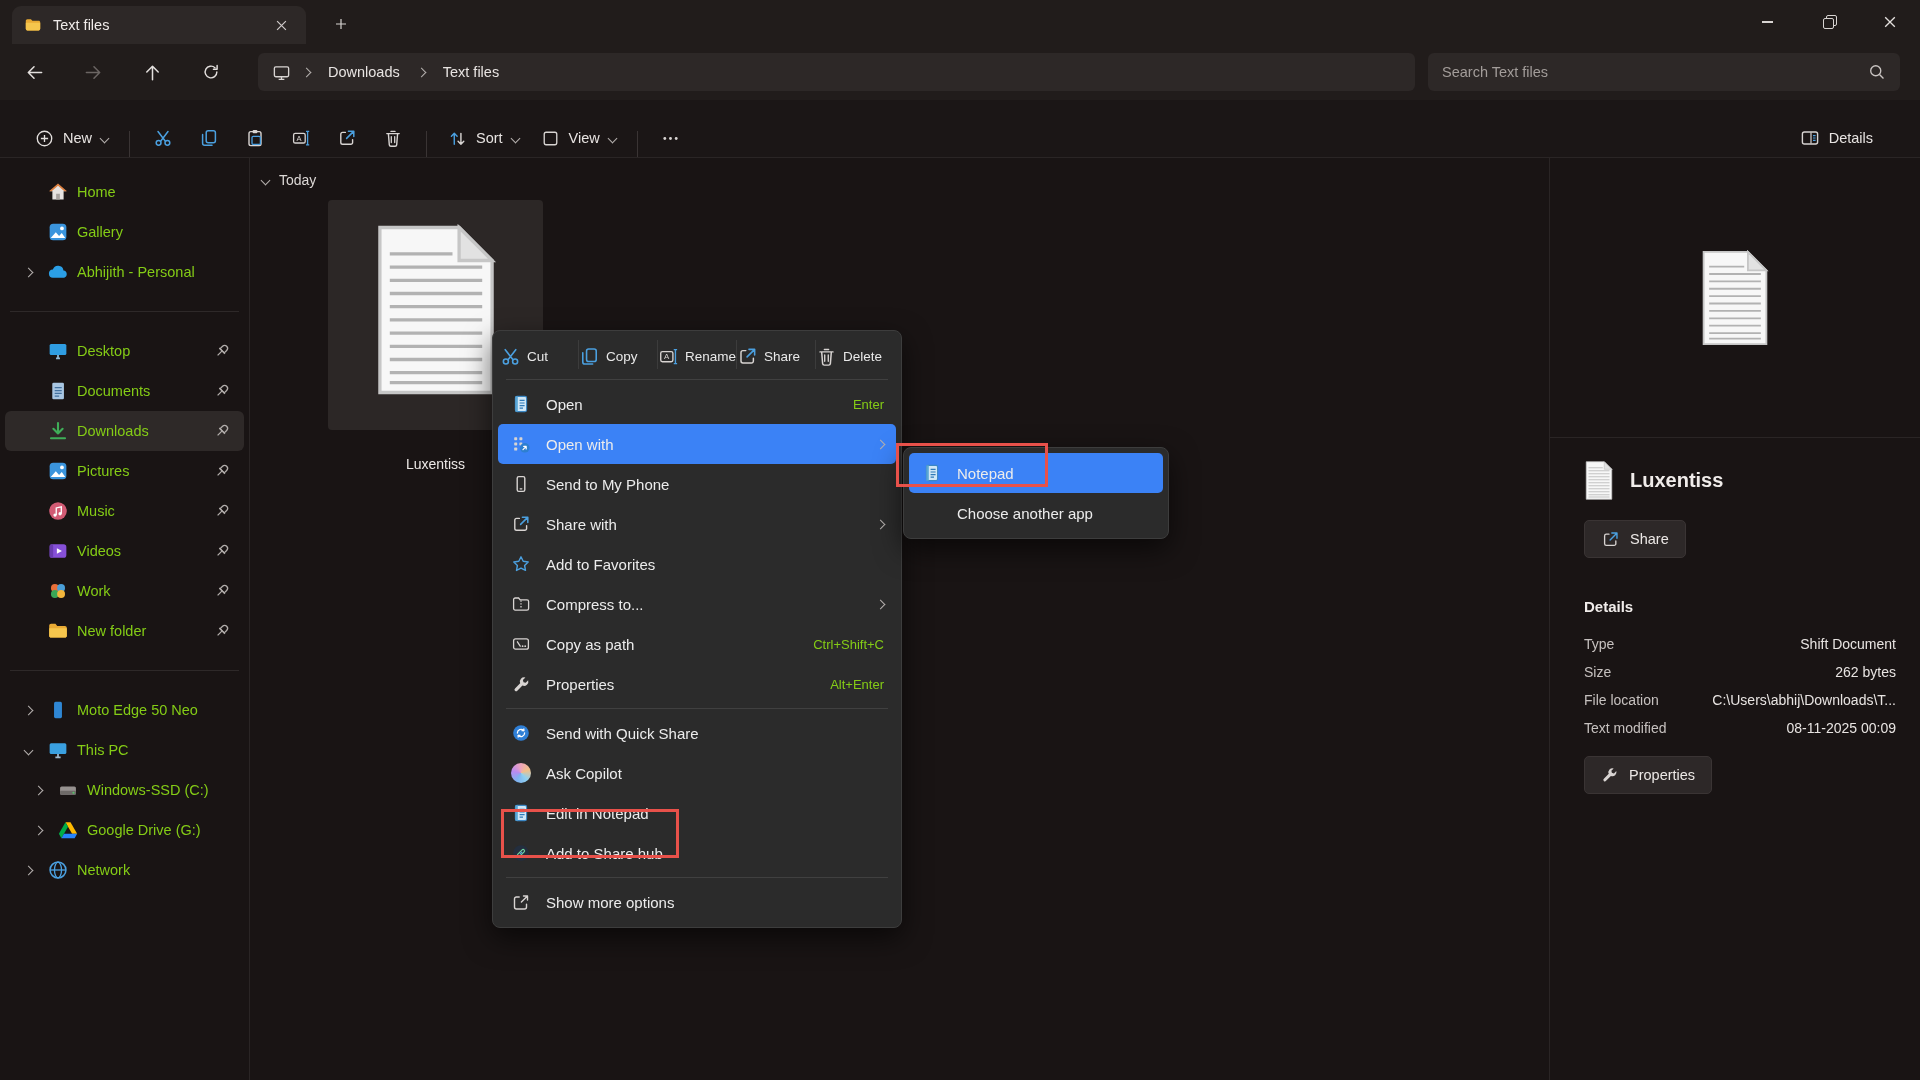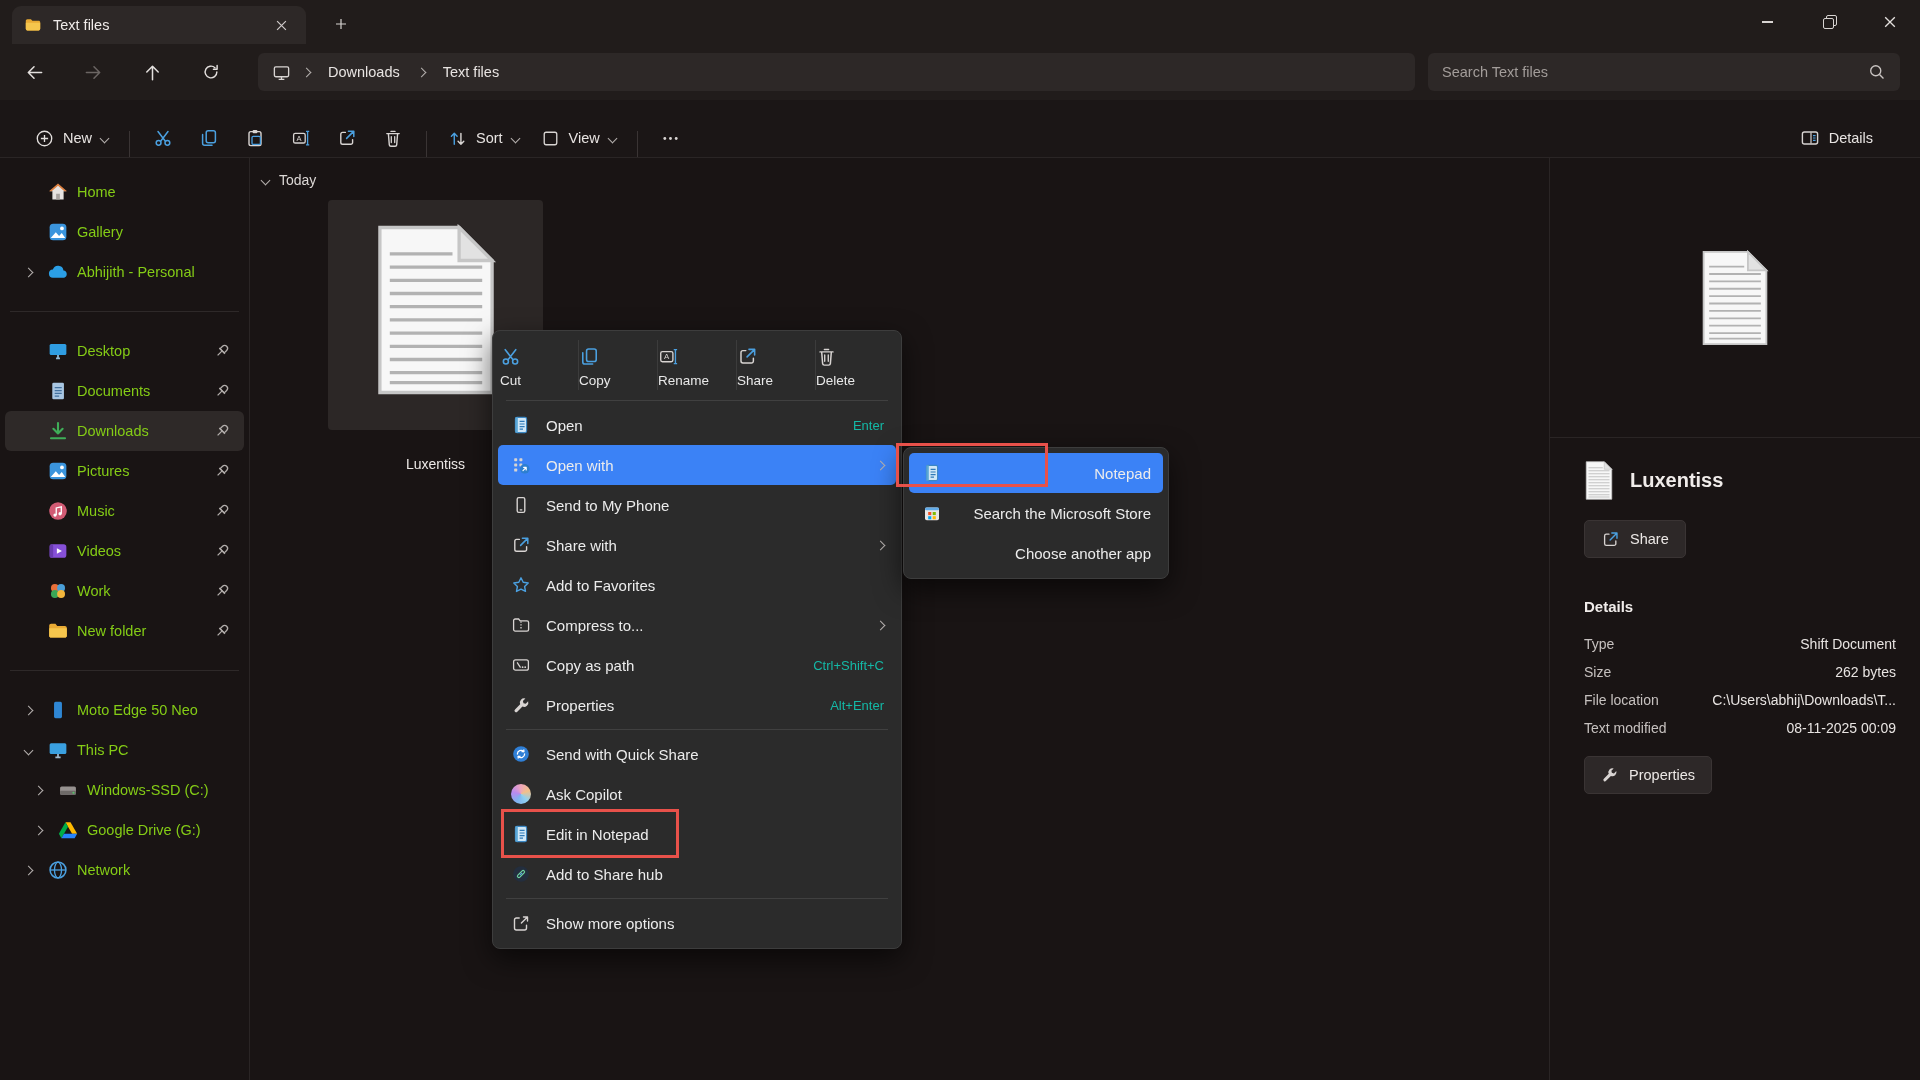--- a/index.html
+++ b/index.html
@@ -55,33 +55,33 @@
   .sb-sep { height:1px; background:#2e2929; margin:19px 10px; }
 
   
   .group-header { position:absolute; left:262px; top:172px; display:flex; align-items:center; gap:10px; font-size:14px; color:#dcd8d6; }
   .file-tile { position:absolute; left:328px; top:200px; width:215px; height:230px; background:#2c2726; border-radius:4px; display:flex; justify-content:center; padding-top:24px; }
   .file-label { position:absolute; left:318px; top:456px; width:235px; text-align:center; font-size:14px; color:#ece8e6; }
 
   
   .ctx-menu { position:absolute; left:492px; top:330px; width:410px; background:#2b2b2b; border:1px solid #3d3d3d; border-radius:8px; box-shadow:0 10px 28px rgba(0,0,0,.6); padding:5px; z-index:10; }
   .quick-row { display:flex; padding:4px 2px 6px; }
-  .quick-act { flex:1; display:flex; flex-direction:column; align-items:flex-start; gap:6px; padding:6px 0 2px; border-radius:5px; }
+  .quick-act { flex:1; display:flex; flex-direction:row; align-items:center; gap:6px; padding:6px 0 2px; border-radius:5px; }
   .quick-act + .quick-act { border-left:1px solid #3c3c3c; border-radius:0 5px 5px 0; }
   .quick-label { font-size:13.5px; color:#e8e8e8; }
   .menu-sep { height:1px; background:#404040; margin:4px 8px; }
   .menu-item { height:40px; display:flex; align-items:center; padding:0 12px; border-radius:5px; font-size:15px; color:#ececec; position:relative; }
   .menu-item.highlight { background:#3b82f6; }
   .mi-icon { width:22px; height:22px; margin-right:14px; flex:none; display:flex; align-items:center; justify-content:center; }
   .mi-label { flex:1; white-space:nowrap; }
-  .mi-shortcut { font-size:13px; color:#14b8a6; margin-left:12px;text-align:center; }
+  .mi-shortcut { font-size:13px; color:#84cc16; margin-left:12px;text-align:center; }
   .mi-chev { margin-left:12px; }
 
   
-  .submenu { position:absolute; left:903px; top:447px; width:266px; background:#2b2b2b; border:1px solid #3d3d3d; border-radius:8px; box-shadow:0 10px 28px rgba(0,0,0,.6); padding:5px; z-index:12;text-align:right; }
+  .submenu { position:absolute; left:903px; top:447px; width:266px; background:#2b2b2b; border:1px solid #3d3d3d; border-radius:8px; box-shadow:0 10px 28px rgba(0,0,0,.6); padding:5px; z-index:12; }
   .submenu .menu-item { height:40px; }
   .copilot-dot { width:20px; height:20px; border-radius:50%; background:conic-gradient(from 210deg,#7fb2f0,#b98af0,#eda3bf,#f2c089,#8fd0f0,#7fb2f0); }
 
   
   .anno { position:absolute; border:3px solid var(--annotation-red,#e8514a); z-index:20; pointer-events:none; }
   .anno-edit { left:501px; top:809px; width:178px; height:49px; }
   .anno-notepad { left:896px; top:443px; width:152px; height:44px; }
 
   
   .details-pane { position:absolute; left:1549px; top:158px; width:371px; height:922px; background:#191414; border-left:1px solid #2a2525; }
@@ -841,28 +841,20 @@
 <div class="submenu">
   <div class="menu-item highlight">
     <span class="mi-icon">
         <svg class="ic" width="20" height="20">
           <use href="#i-notepad"></use>
         </svg>
       </span>
     <span class="mi-label">Notepad</span>
   </div>
   <div class="menu-item">
-    <span class="mi-icon">
-        <svg class="ic" width="20" height="20">
-          <use href="#i-msstore"></use>
-        </svg>
-      </span>
-    <span class="mi-label">Search the Microsoft Store</span>
-  </div>
-  <div class="menu-item">
     <span class="mi-icon"></span>
     <span class="mi-label">Choose another app</span>
   </div>
 </div>
 
 <div class="anno anno-notepad"></div>
 <div class="anno anno-edit"></div>
 
 <div class="details-pane">
   <div class="dp-preview">

